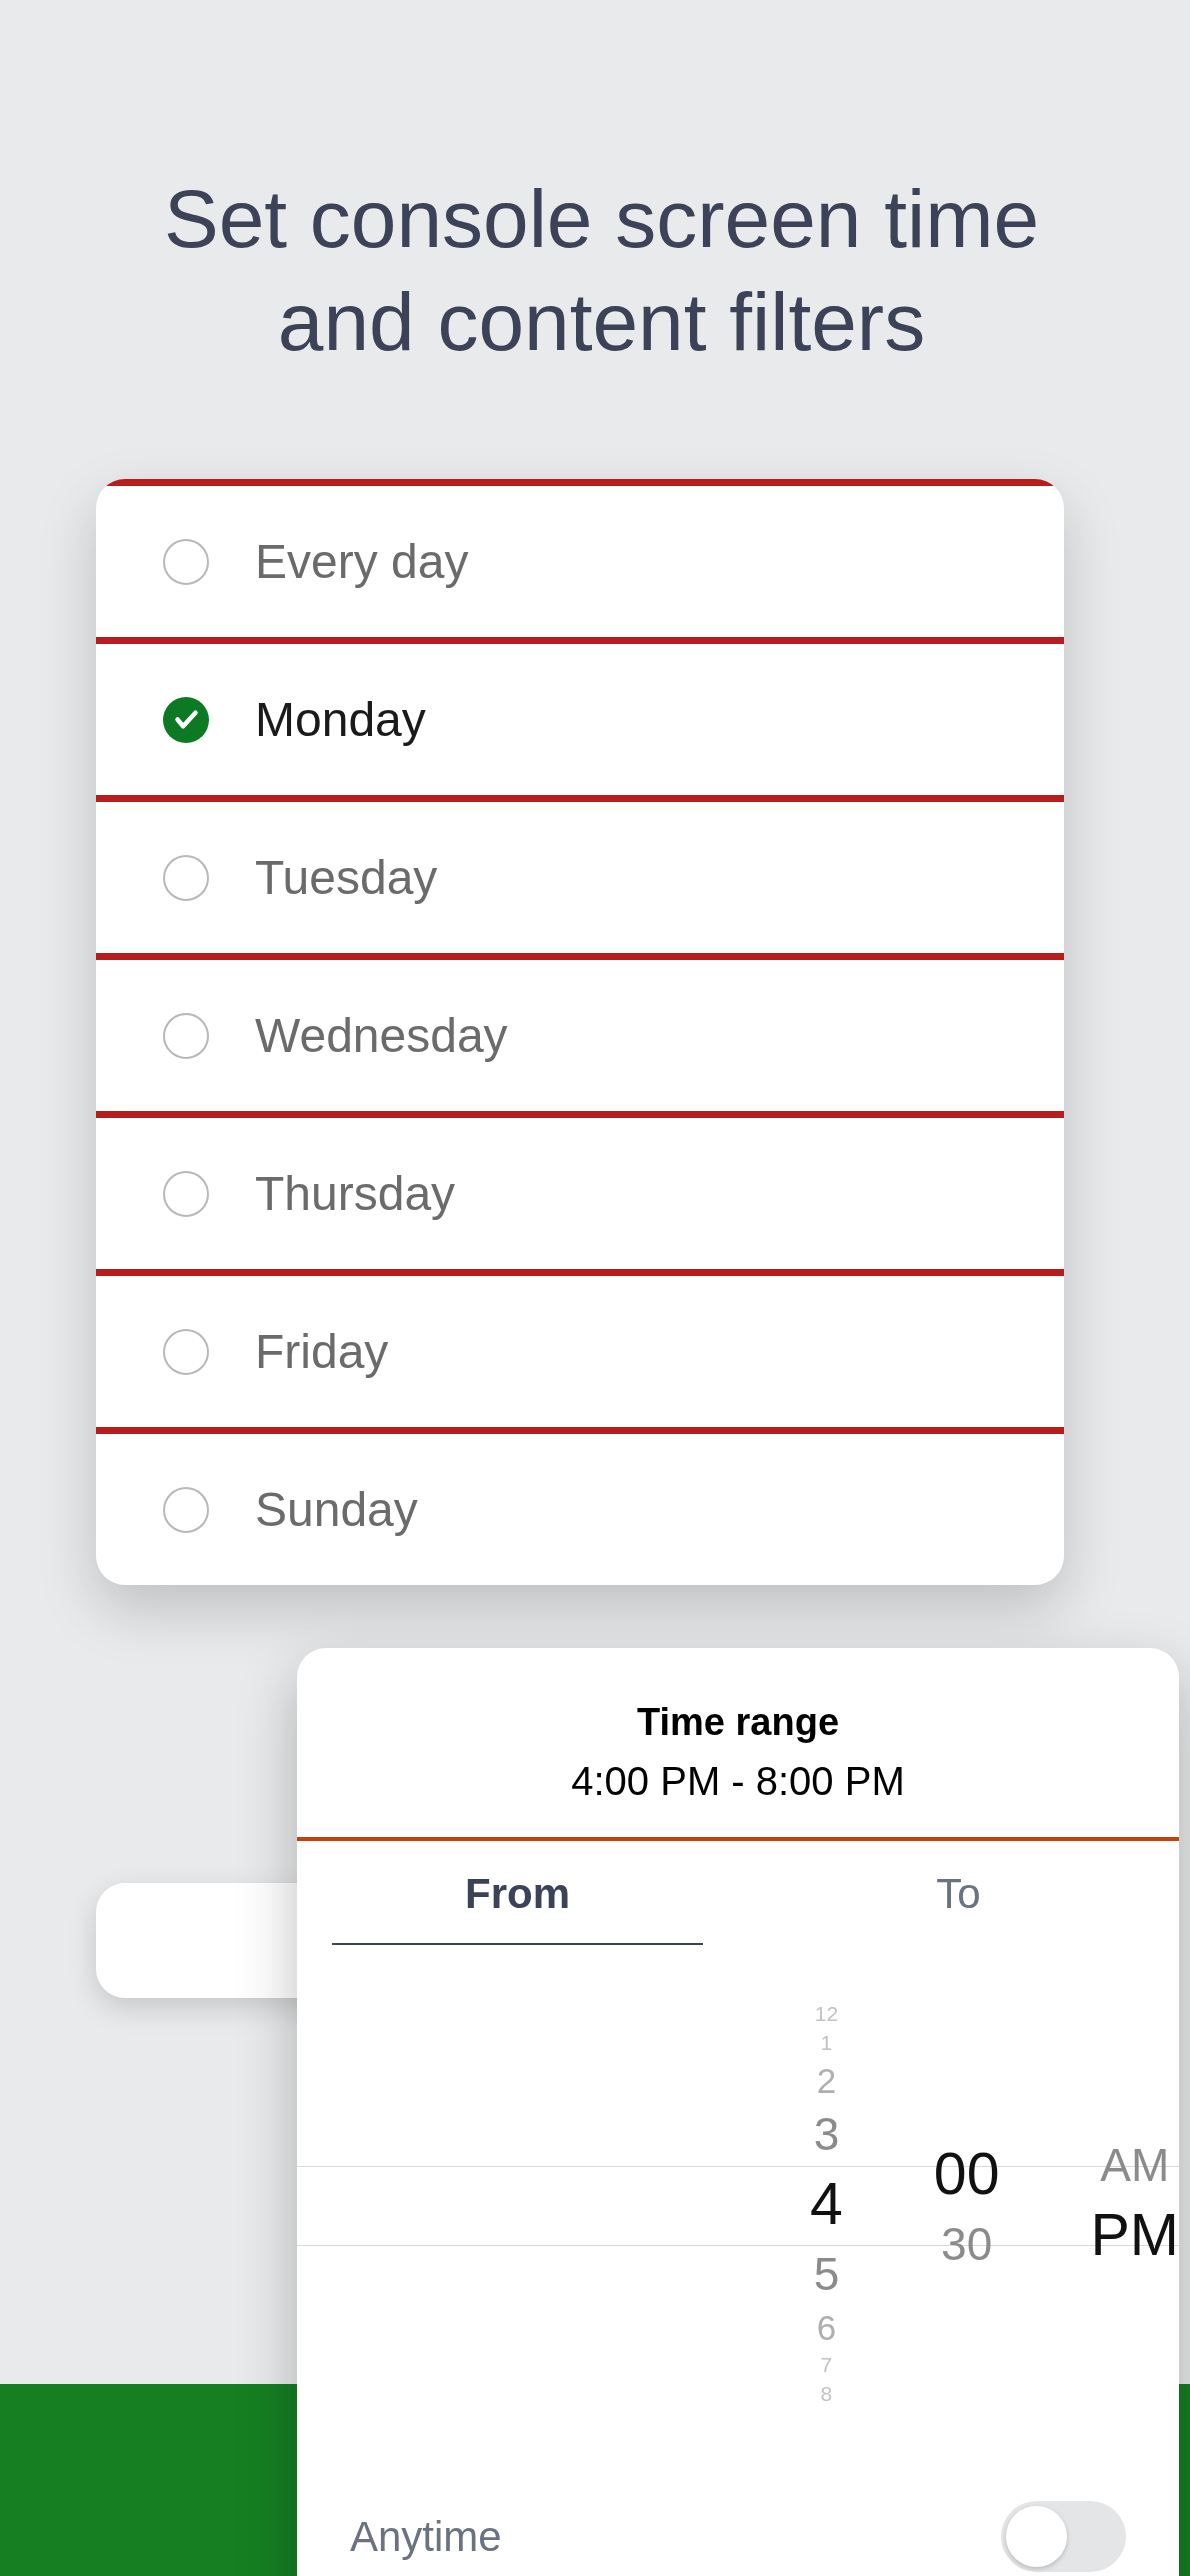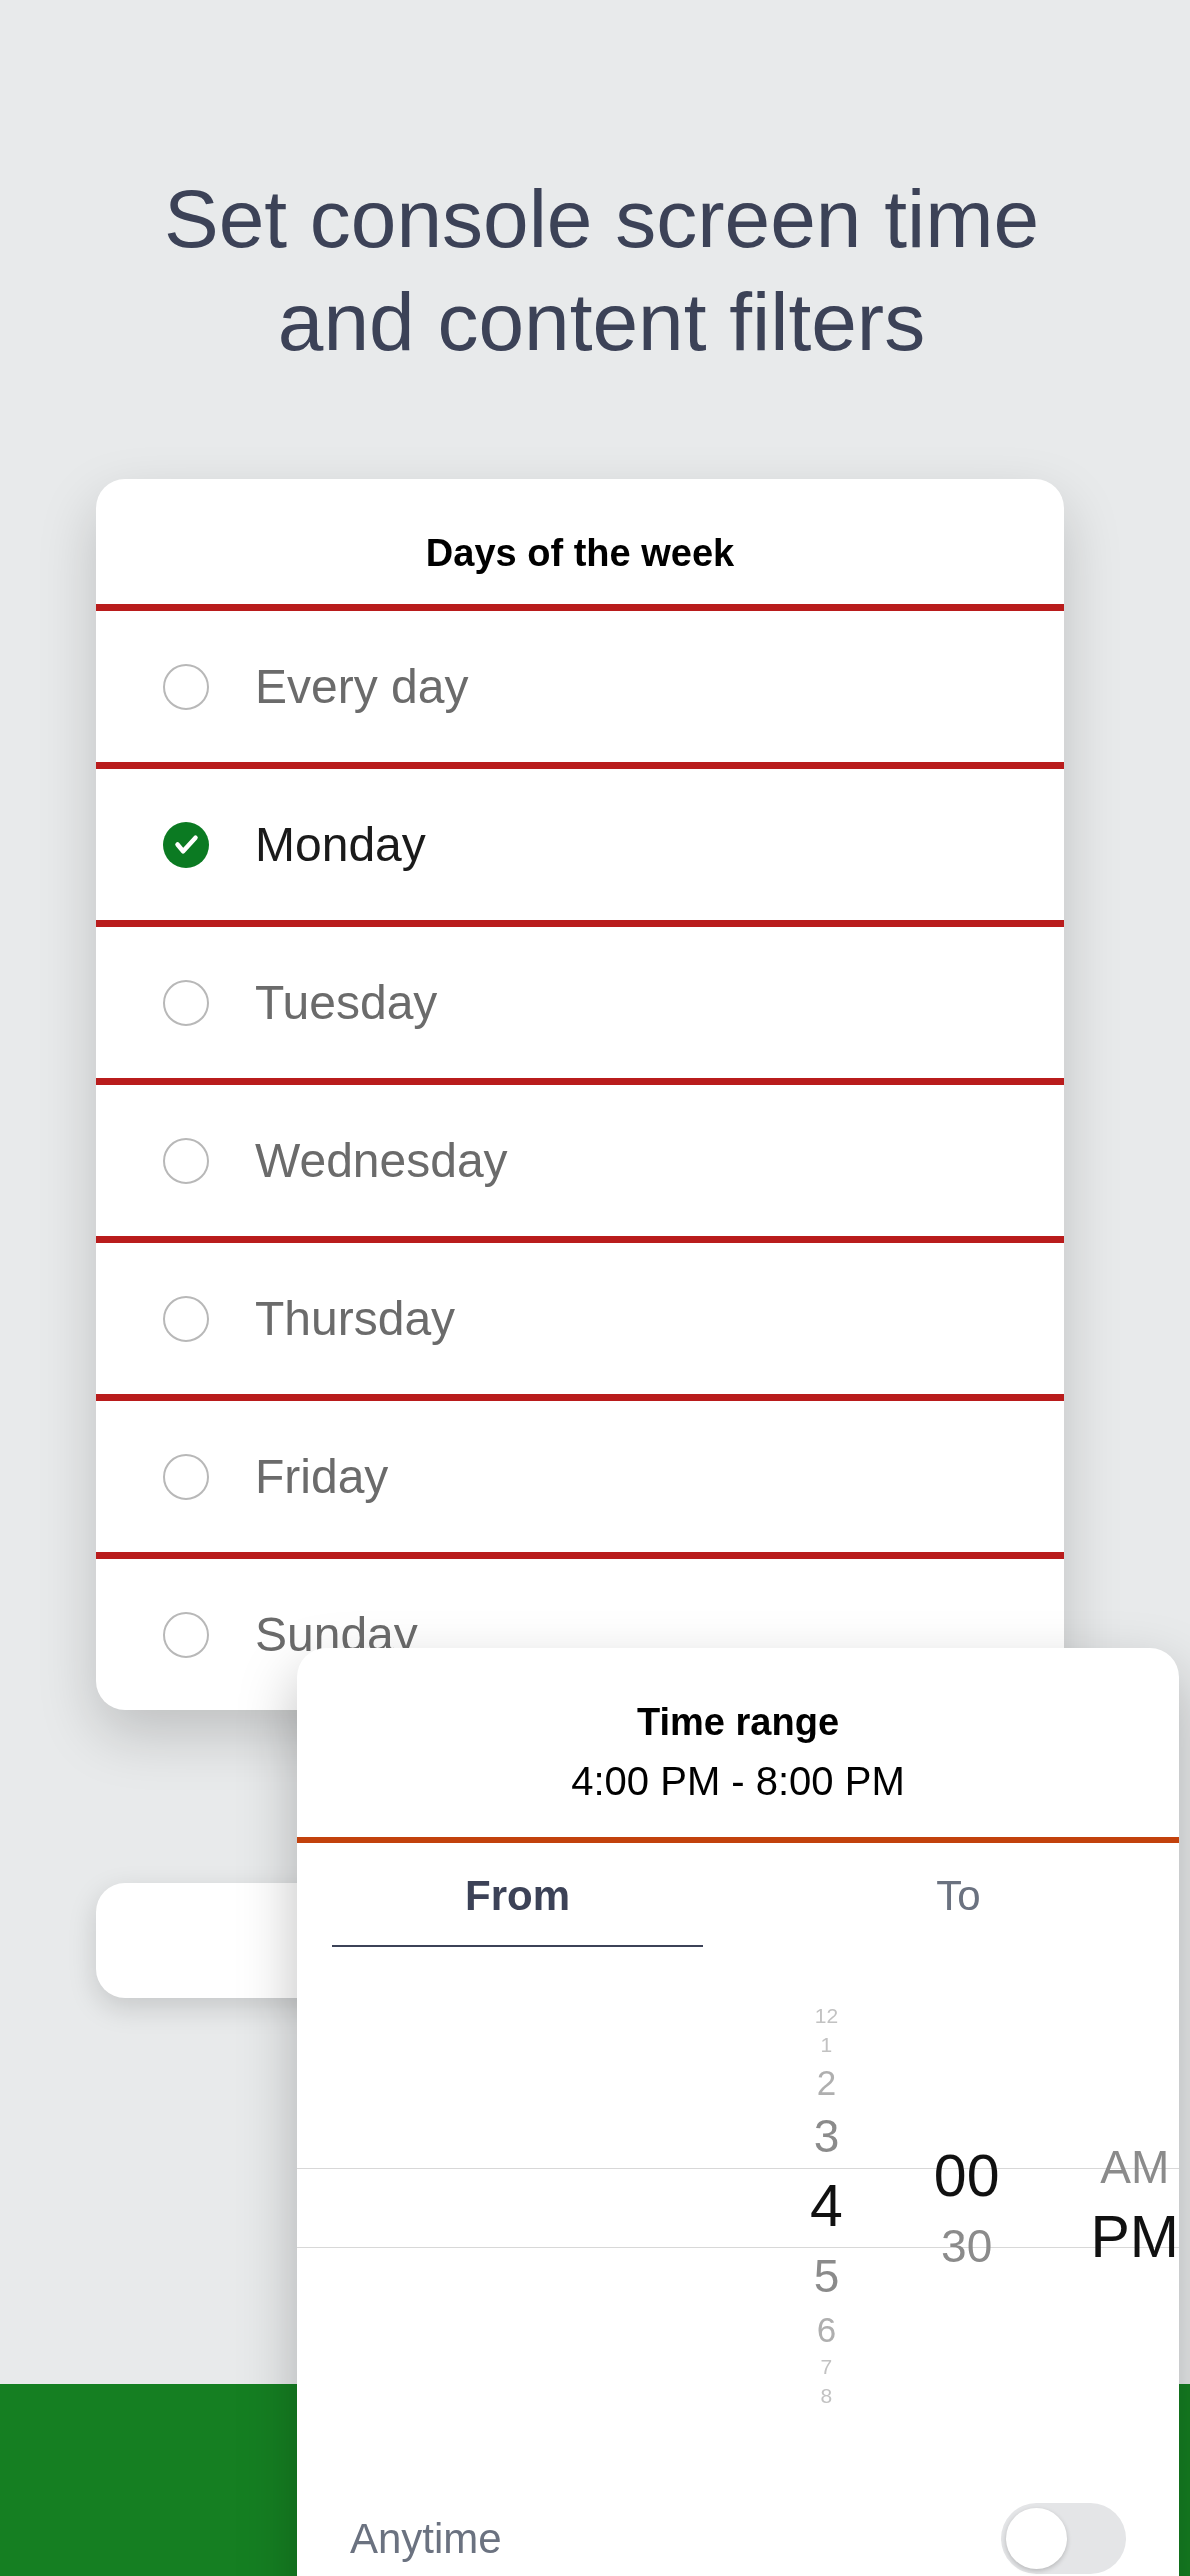--- a/index.html
+++ b/index.html
@@ -119,21 +119,21 @@
     }
     .time-range {
       font-size: 40px;
       font-weight: 400;
       color: #000;
       margin-top: 15.3px;
       padding-bottom: 33px;
     }
     .tabs {
       display: flex;
-      border-top: 6px solid #c2410c;
+      border-top: 4px solid #c2410c;
     }
     .tab {
       flex: 1;
       text-align: center;
       padding: 29px 0 25px 0;
       font-size: 42px;
       color: #6B7280;
       cursor: pointer;
       margin: 0 35px;
     }
@@ -210,21 +210,20 @@
   </style>
 </head>
 <body>
 
 <div class="green-footer"></div>
 
 <div class="headline" style="white-space: pre-line;">Set console screen time
 and content filters</div>
 
 <div class="days-card">
-  <div class="days-header">Days of the week</div>
 
   <div class="day-row">
     <span class="radio-empty"></span>
     <span class="day-label muted">Every day</span>
   </div>
 
   <div class="day-row">
     <span class="radio-checked">
       <svg viewBox="0 0 24 24" fill="none" stroke="#fff" stroke-width="4" stroke-linecap="round" stroke-linejoin="round">
           <polyline points="4 12 9 18 20 6"></polyline>

